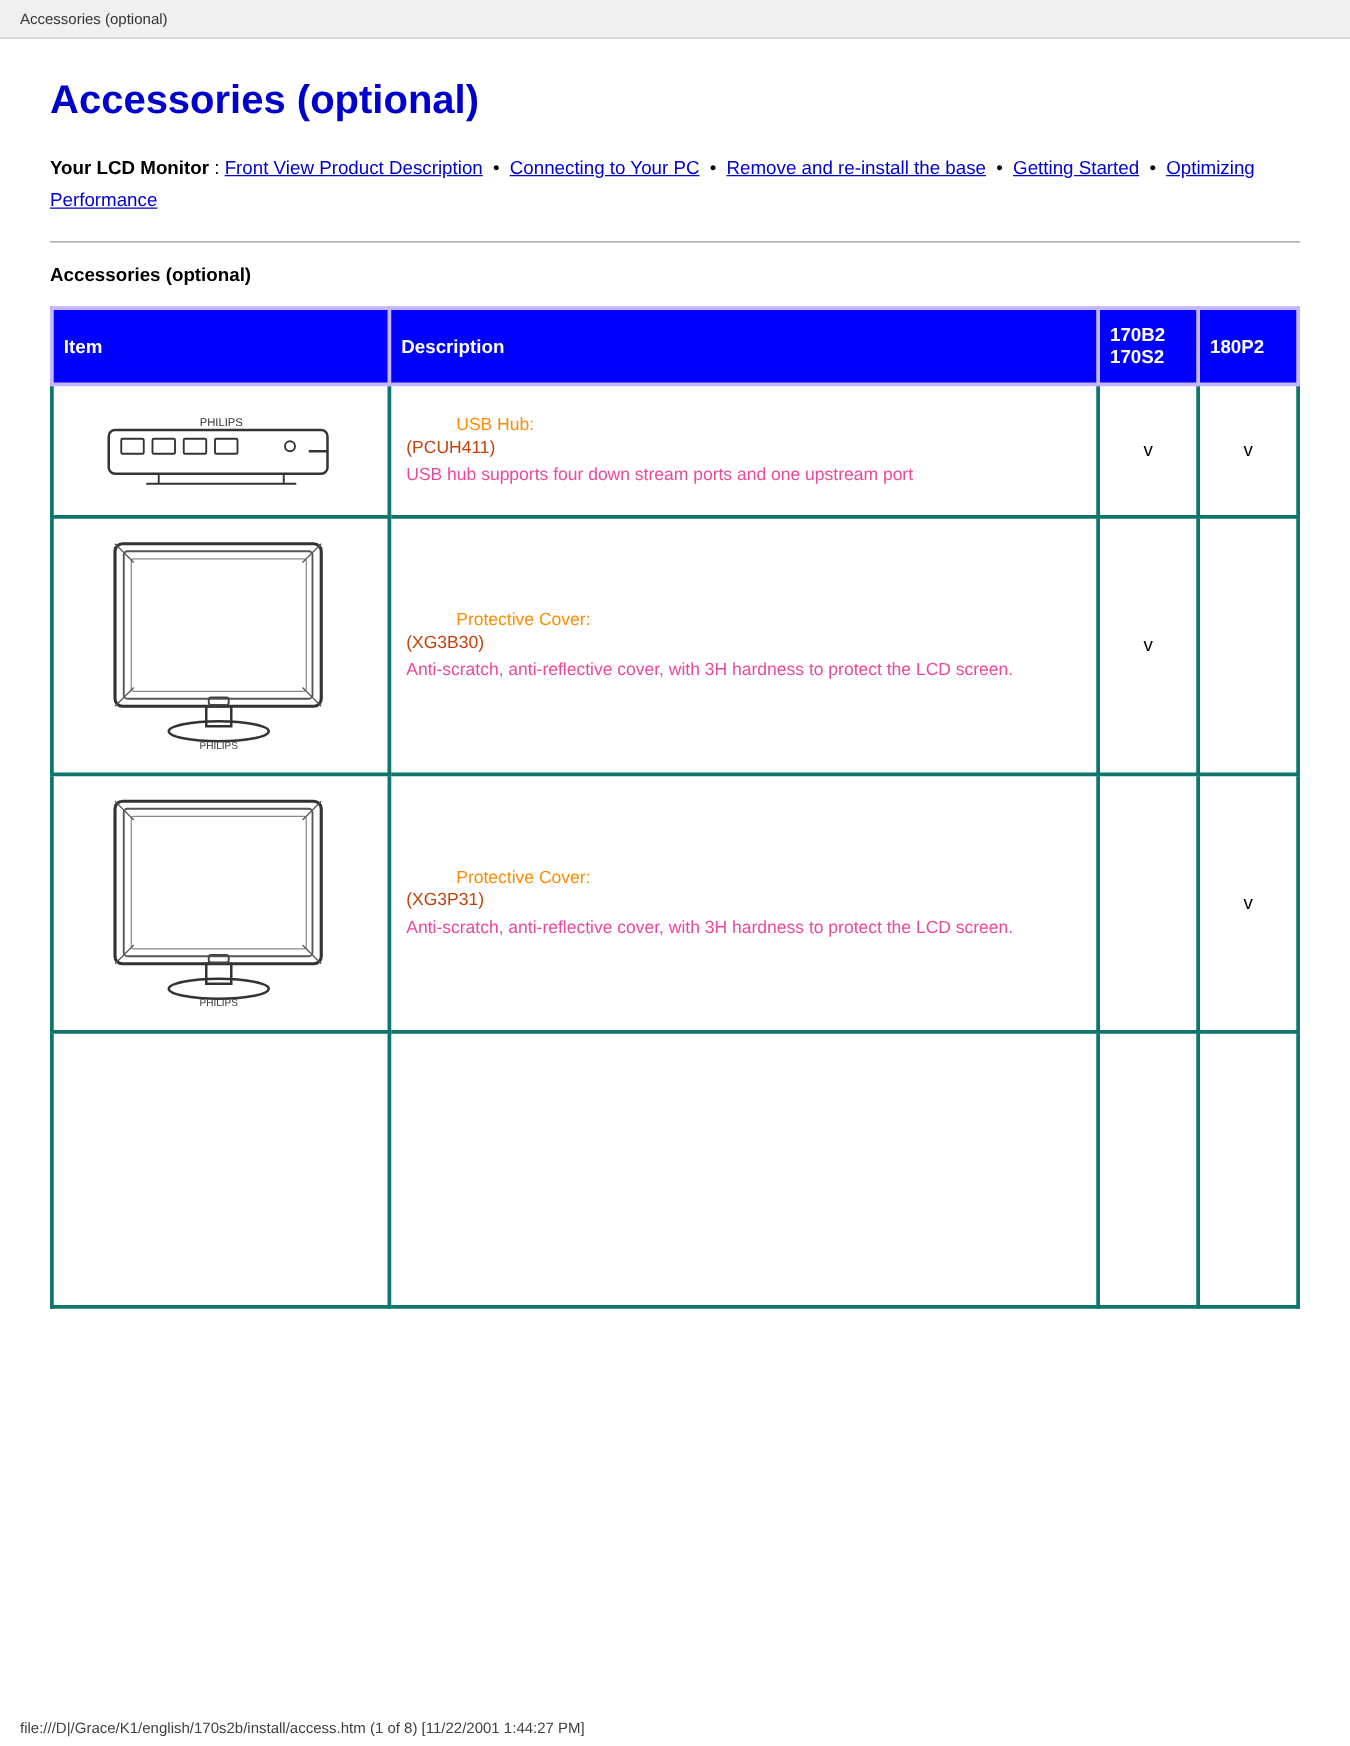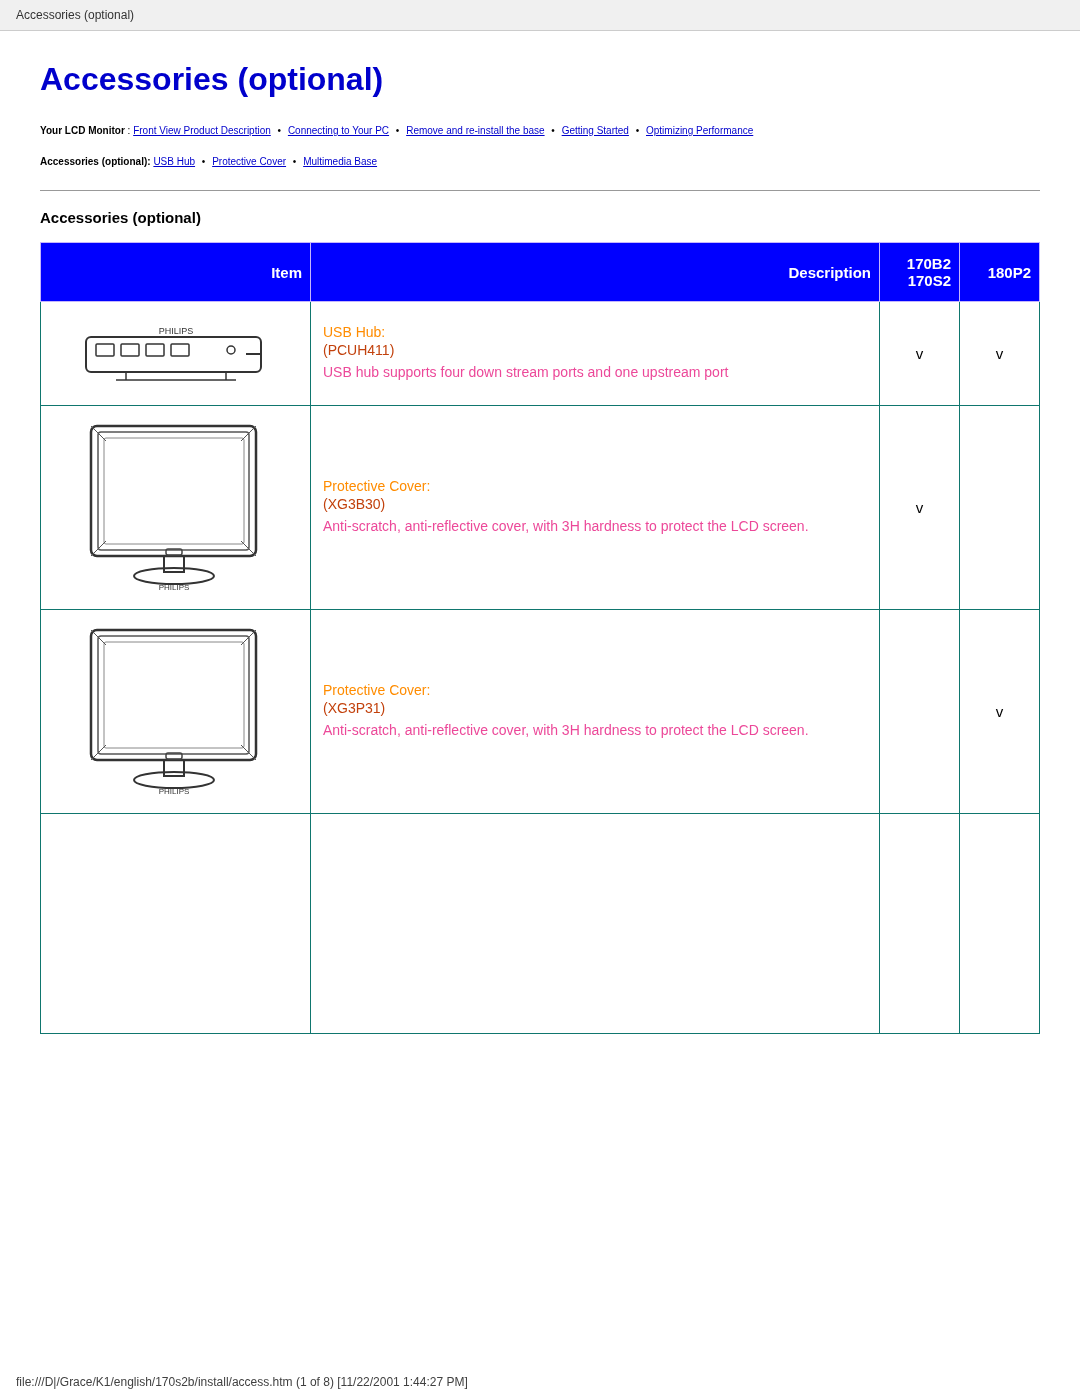--- a/index.html
+++ b/index.html
@@ -24,21 +24,21 @@
     }
     h1.page-title {
       font-size: 32px;
       font-weight: bold;
       color: #0000cc;
       margin-bottom: 24px;
     }
     .nav-links {
       margin-bottom: 14px;
       line-height: 1.7;
-      font-size: 10px;
+      font-size: 15px;
     }
     .nav-links strong {
       color: #000;
     }
     .nav-links a {
       color: #0000cc;
       text-decoration: underline;
     }
     .bullet {
       margin: 0 4px;
@@ -57,27 +57,27 @@
     }
     table.accessories-table {
       width: 100%;
       border-collapse: collapse;
       margin-bottom: 20px;
     }
     table.accessories-table th {
       background-color: #0000ff;
       color: #fff;
       font-weight: bold;
-      text-align: right;
+      text-align: left;
       padding: 12px 8px;
       font-size: 15px;
-      border: 1px solid #c4b5fd;
+      border: 3px solid #c4b5fd;
     }
     table.accessories-table td {
-      border: 1px solid #0f766e;
+      border: 3px solid #0f766e;
       vertical-align: middle;
       padding: 10px 12px;
     }
     td.item-image-cell {
       width: 270px;
       text-align: center;
       padding: 10px;
     }
     td.description-cell {
       width: auto;
@@ -87,20 +87,21 @@
     td.check-cell {
       width: 80px;
       text-align: center;
       font-size: 15px;
       vertical-align: middle;
     }
     .desc-title {
       color: #ff8c00;
       font-weight: normal;
       margin-bottom: 2px;
+      margin-left: 40px;
     }
     .desc-code {
       color: #c2410c;
     }
     .desc-text {
       color: #ec4899;
       margin-top: 4px;
       line-height: 1.5;
     }
     
@@ -140,29 +141,20 @@
     <span class="bullet">•</span>
     <a href="#">Connecting to Your PC</a>
     <span class="bullet">•</span>
     <a href="#">Remove and re-install the base</a>
     <span class="bullet">•</span>
     <a href="#">Getting Started</a>
     <span class="bullet">•</span>
     <a href="#">Optimizing Performance</a>
   </div>
 
-  <div class="nav-links">
-    <strong>Accessories (optional):</strong>
-    <span> </span>
-    <a href="#">USB Hub</a>
-    <span class="bullet">•</span>
-    <a href="#">Protective Cover</a>
-    <span class="bullet">•</span>
-    <a href="#">Multimedia Base</a>
-  </div>
 
   <hr class="divider">
 
   <div class="section-title">Accessories (optional)</div>
 
   <table class="accessories-table">
     <thead>
       <tr>
         <th>Item</th>
         <th>Description</th>

